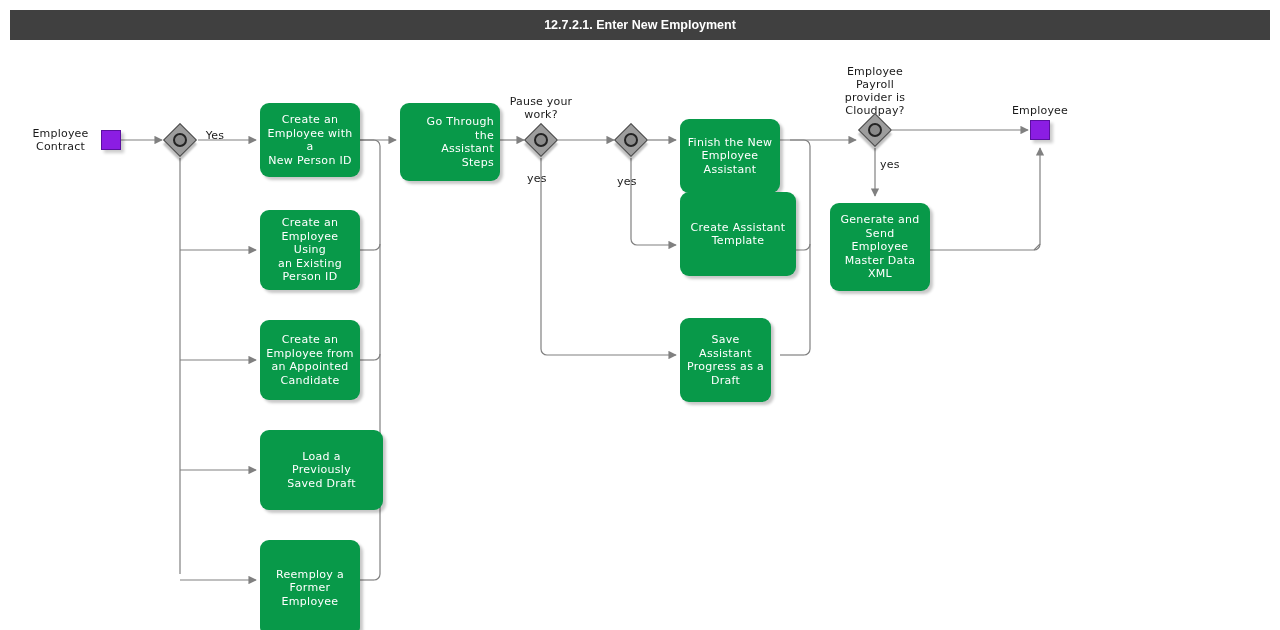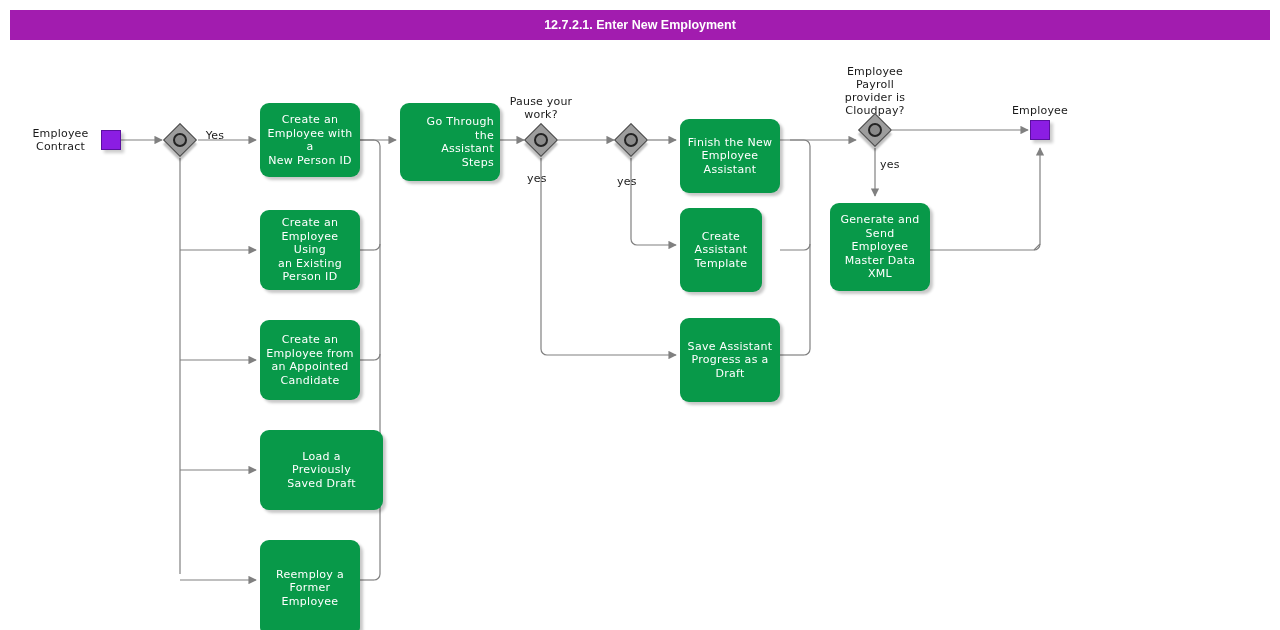--- a/index.html
+++ b/index.html
@@ -20,21 +20,21 @@
     height: 630px;
     background: #ffffff;
   }
   
   .title-bar {
     position: absolute;
     left: 10px;
     top: 10px;
     width: 1260px;
     height: 30px;
-    background: #a21caf;
+    background: #404040;
     display: flex;
     align-items: center;
     justify-content: center;
   }
   .title-bar .title-text {
     color: #ffffff;
     font-size: 12.5px;
     font-weight: bold;
     font-family: "Liberation Sans", sans-serif;
     letter-spacing: 0px;
@@ -260,26 +260,26 @@
     <span>Go Through the
 Assistant Steps</span>
   </div>
 
   <div class="task" style="left:680px; top:103px; width:100px; height:74px;margin-top:16px;">
     <span>Finish the New
 Employee
 Assistant</span>
   </div>
 
-  <div class="task" style="left:680px; top:208px; width:82px; height:84px;">
+  <div class="task" style="left:680px; top:192px; width:116px; height:84px;">
     <span>Create Assistant
 Template</span>
   </div>
 
-  <div class="task" style="left:680px; top:318px; width:100px; height:84px;">
+  <div class="task" style="left:680px; top:318px; width:91px; height:84px;">
     <span>Save Assistant
 Progress as a
 Draft</span>
   </div>
 
   <div class="task" style="left:830px; top:203px; width:100px; height:88px;">
     <span>Generate and
 Send Employee
 Master Data XML</span>
   </div>

